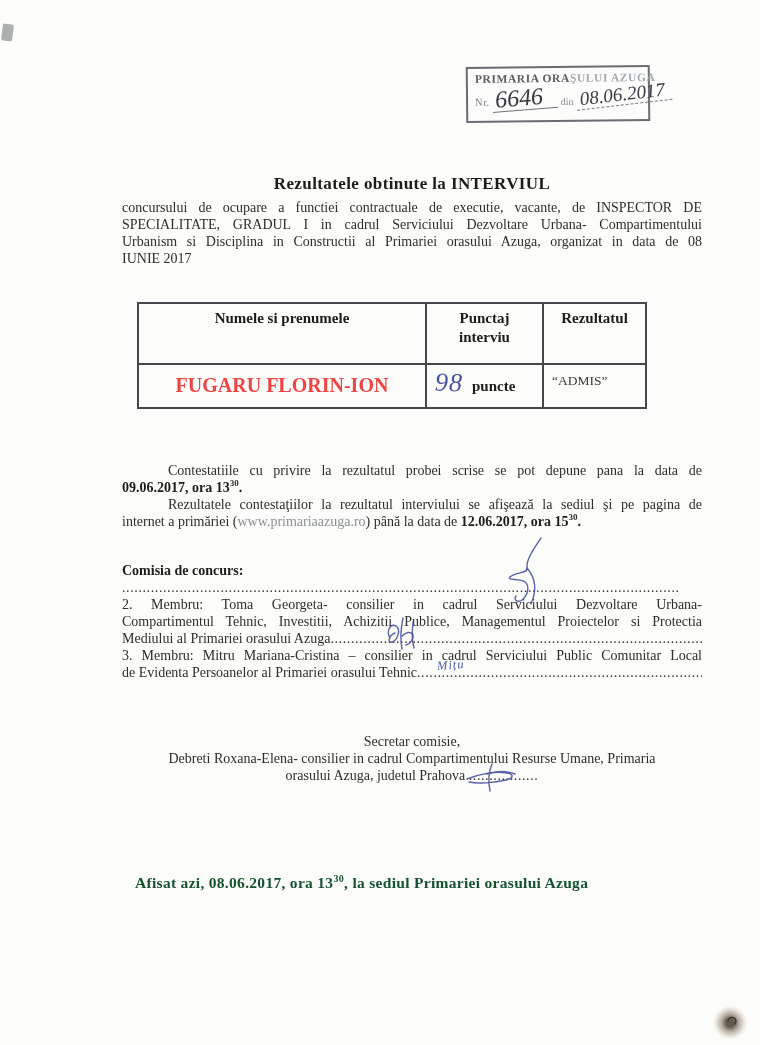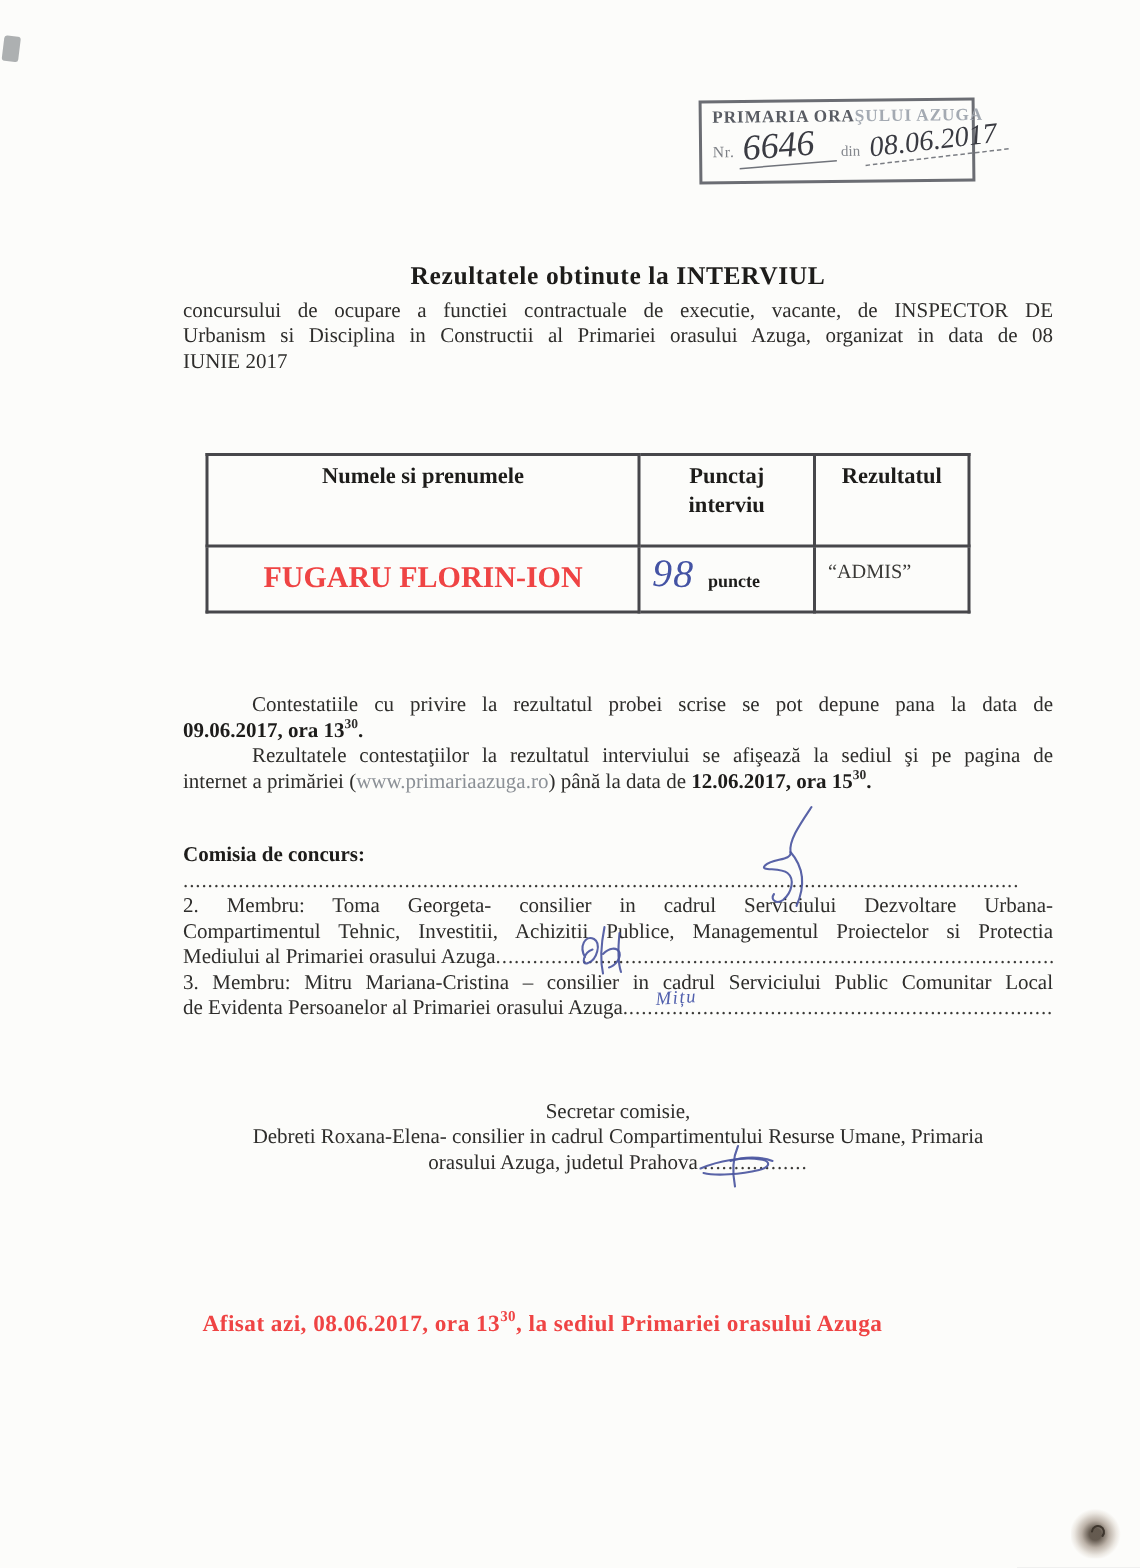--- a/index.html
+++ b/index.html
@@ -68,34 +68,34 @@
   td.c-score { width:117px; }
   td.c-result { width:103px; }
   tr.hdr td { height:61px; }
   tr.row td { height:44px; }
   .cand-name { text-align:center; font-weight:bold; font-size:20px; color:#ef4444; padding-top:4px; }
   .score-wrap { display:flex; align-items:baseline; }
   .hand-blue {
     font-style:italic; color:#4453a4; font-size:26px; line-height:1;
     transform:rotate(2deg); display:inline-block; letter-spacing:1px;
   }
-  .score-unit { font-weight:bold; font-size:12px; color:#1d1c1a; margin-left:9px; }
+  .score-unit { font-weight:bold; font-size:15px; color:#1d1c1a; margin-left:9px; }
   .result-val { font-size:13.5px; color:#3a3936; padding-top:3px; }
   
   .sig { position:absolute; }
   .sig path { fill:none; stroke:#4b569f; stroke-width:1.4; stroke-linecap:round; stroke-linejoin:round; opacity:.92; }
   .hand-mitu {
     position:absolute; left:437px; top:658px; font-size:12.5px; font-style:italic;
     color:#5160ad; letter-spacing:1px; transform:rotate(-4deg); white-space:nowrap;
   }
   
   .secretary { text-align:center; }
   .footer-line {
     position:absolute; left:135px; top:874px; width:600px;
-    font-size:15.5px; font-weight:bold; letter-spacing:.3px; color:#ef4444;
+    font-size:15.5px; font-weight:bold; letter-spacing:.3px; color:#14532d;
   }
 </style>
 </head>
 <body>
 
 <div class="page">
 
   <div class="corner-mark"></div>
 
   <div class="stamp">
@@ -107,20 +107,21 @@
       <span class="stamp-nr">6646</span>
       <span class="stamp-din">din</span>
       <span class="stamp-date">08.06.2017</span>
     </div>
   </div>
 
   <div class="doc-title">Rezultatele obtinute la INTERVIUL</div>
 
   <div class="textblock" style="top:199px">
     <div class="jline">concursului de ocupare a functiei contractuale de executie, vacante, de INSPECTOR DE</div>
+    <div class="jline">SPECIALITATE, GRADUL I in cadrul Serviciului Dezvoltare Urbana- Compartimentului</div>
     <div class="jline">Urbanism si Disciplina in Constructii al Primariei orasului Azuga, organizat in data de 08</div>
     <div class="lline">IUNIE 2017</div>
   </div>
 
   <table class="results">
     <tbody>
         <tr class="hdr">
       <td class="c-name th-cell">Numele si prenumele</td>
       <td class="c-score th-cell">Punctaj interviu</td>
       <td class="c-result th-cell">Rezultatul</td>
@@ -155,21 +156,21 @@
         <span class="dotfill">........................................................................................................................................</span>
     </div>
     <div class="jline">2. Membru: Toma Georgeta- consilier in cadrul Serviciului Dezvoltare Urbana-</div>
     <div class="jline">Compartimentul Tehnic, Investitii, Achizitii Publice, Managementul Proiectelor si Protectia</div>
     <div class="dotline">
       <span class="lbl">Mediului al Primariei orasului Azuga</span>
         <span class="dotfill">........................................................................................................................................</span>
     </div>
     <div class="jline">3. Membru: Mitru Mariana-Cristina – consilier in cadrul Serviciului Public Comunitar Local</div>
     <div class="dotline">
-      <span class="lbl">de Evidenta Persoanelor al Primariei orasului Azuga</span>
+      <span class="lbl">de Evidenta Persoanelor al Primariei orasului Tehnic</span>
         <span class="dotfill">........................................................................................................................................</span>
     </div>
   </div>
 
   <div class="textblock secretary" style="top:733px">
     <div>Secretar comisie,</div>
     <div>Debreti Roxana-Elena- consilier in cadrul Compartimentului Resurse Umane, Primaria</div>
     <div><span>orasului Azuga, judetul Prahova </span><span class="dotfill" style="flex:none">.................</span></div>
   </div>
 

